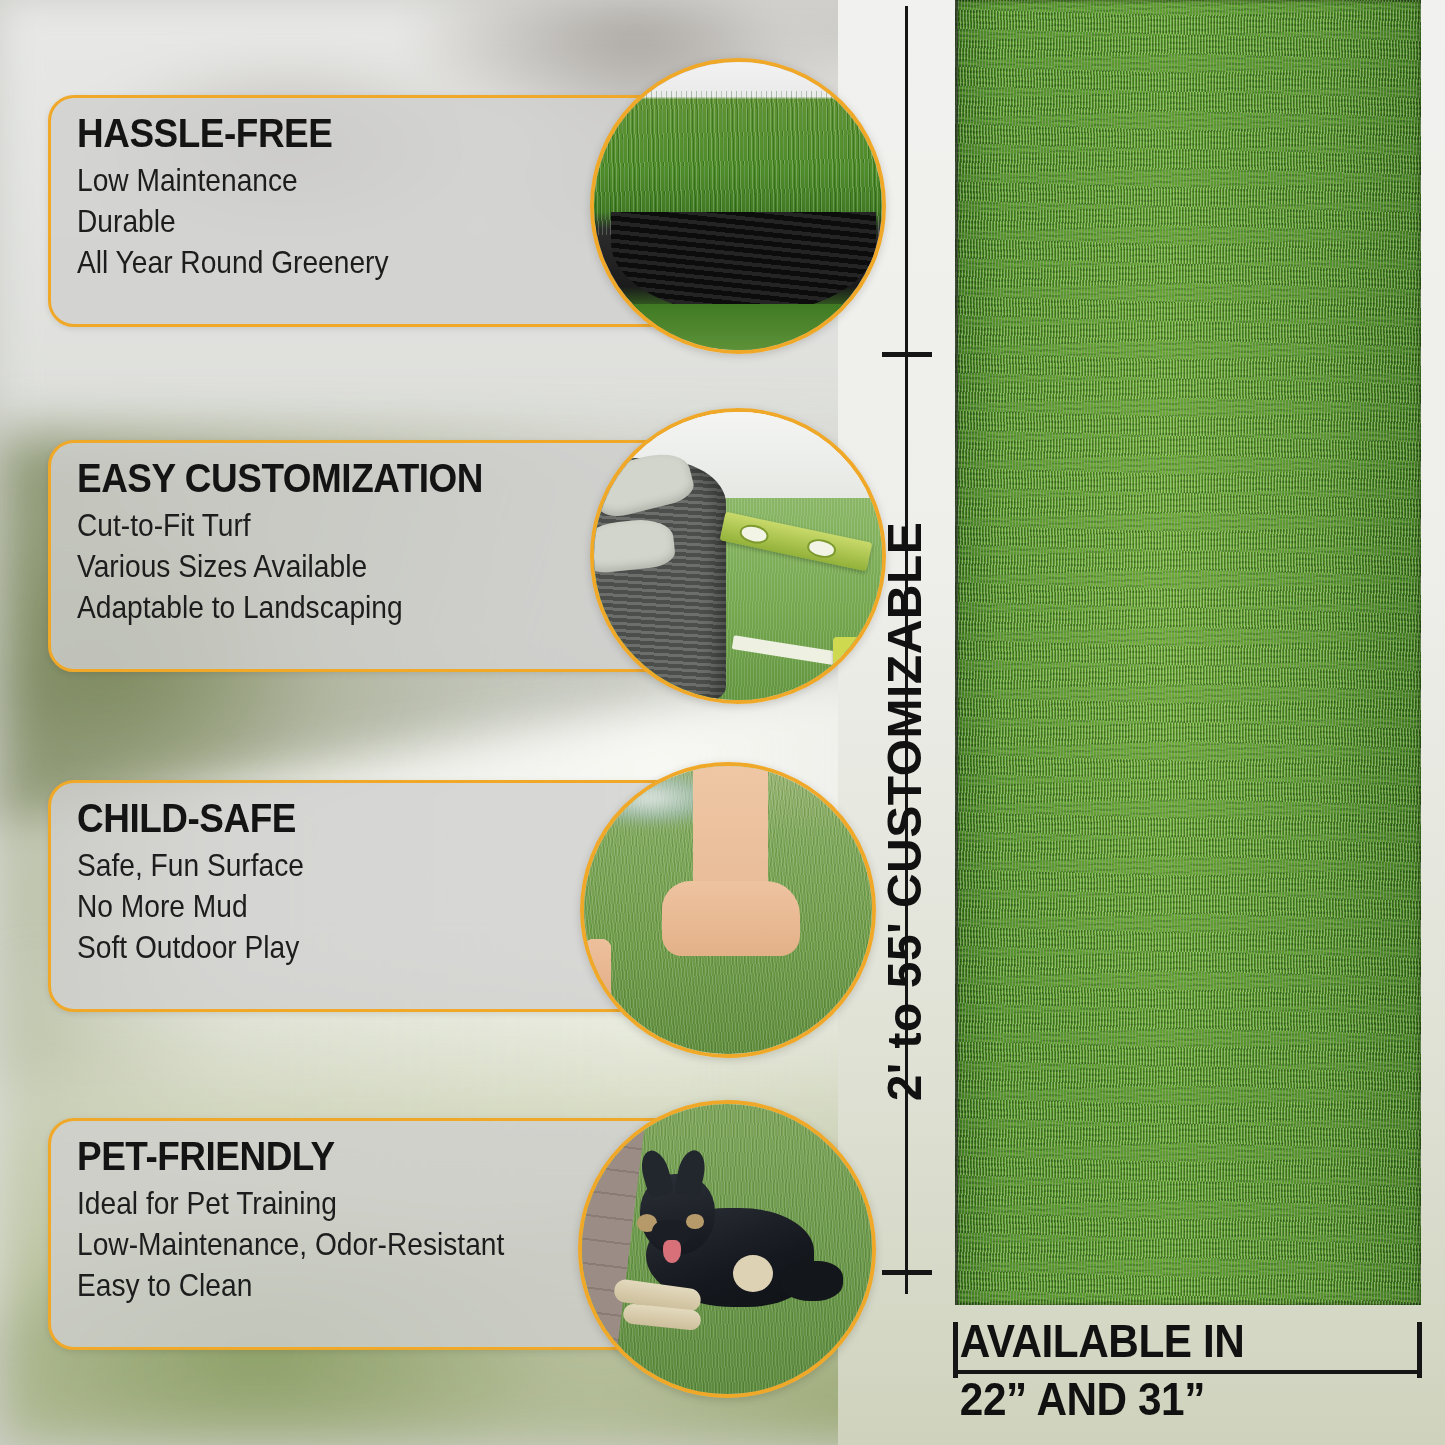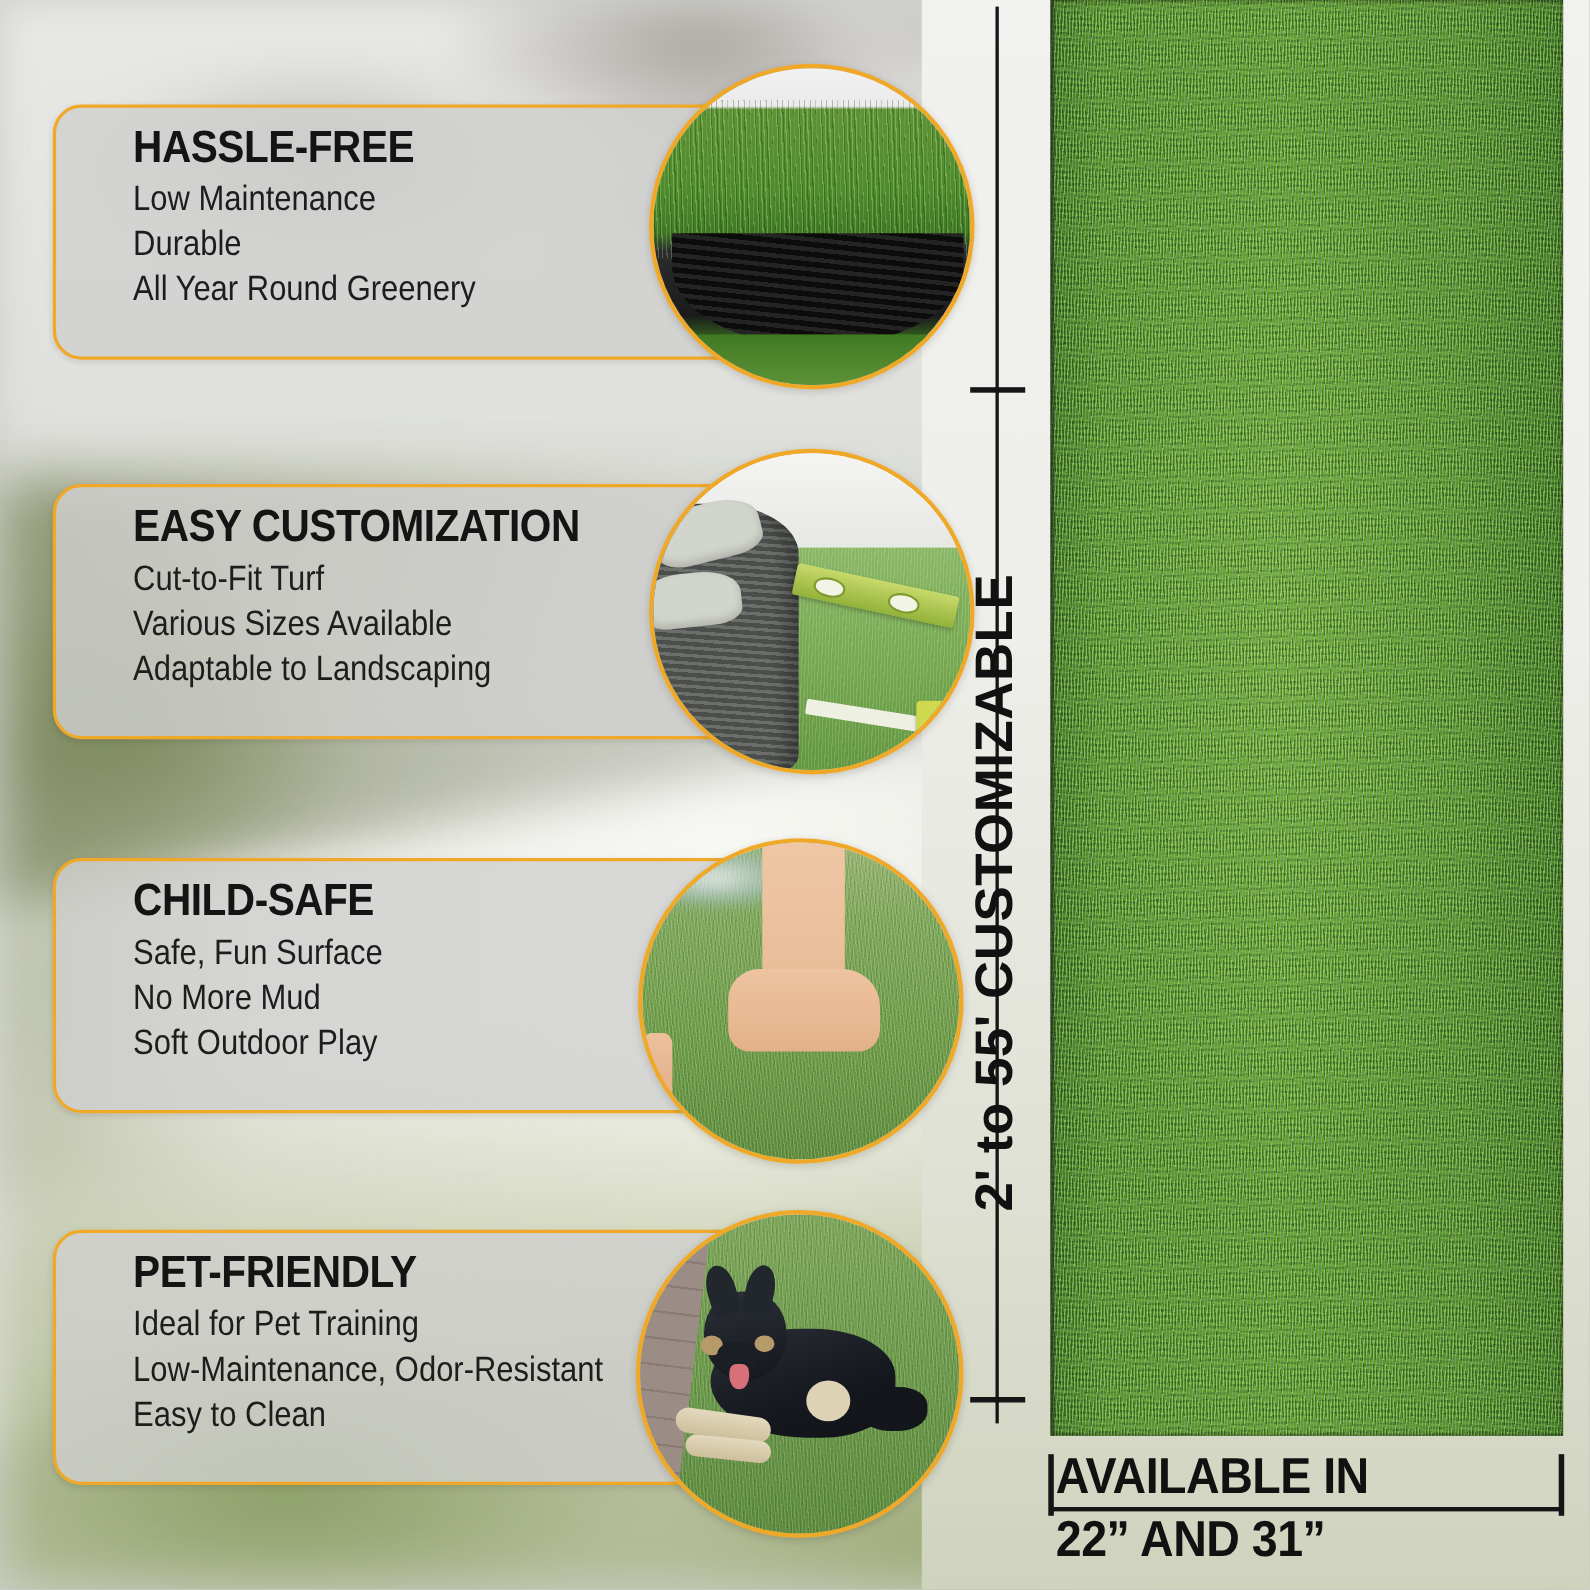--- a/index.html
+++ b/index.html
@@ -54,21 +54,21 @@
   .cards{position:absolute;left:0;top:0;width:900px;height:1445px;}
   .feature{position:absolute;}
   .panel{
     position:absolute;left:0;top:0;
     border:3px solid #f0a829;border-radius:26px;
     background:rgba(208,208,206,.80);
     box-shadow:0 2px 6px rgba(0,0,0,.10);
     box-sizing:border-box;
   }
   .panel-txt{
-    position:absolute;left:26px;top:14px;right:28px;margin-left:44px;
+    position:absolute;left:26px;top:14px;right:28px;
   }
   .f-title{
     font-family:"Liberation Sans", sans-serif;
     font-weight:bold;font-size:41px;letter-spacing:-0.5px;
     color:#141414;line-height:1.06;margin:0 0 5px 0;
     transform:scaleX(.90);transform-origin:left center;
     white-space:nowrap;
   }
   .f-line{
     font-family:"Liberation Sans", sans-serif;

